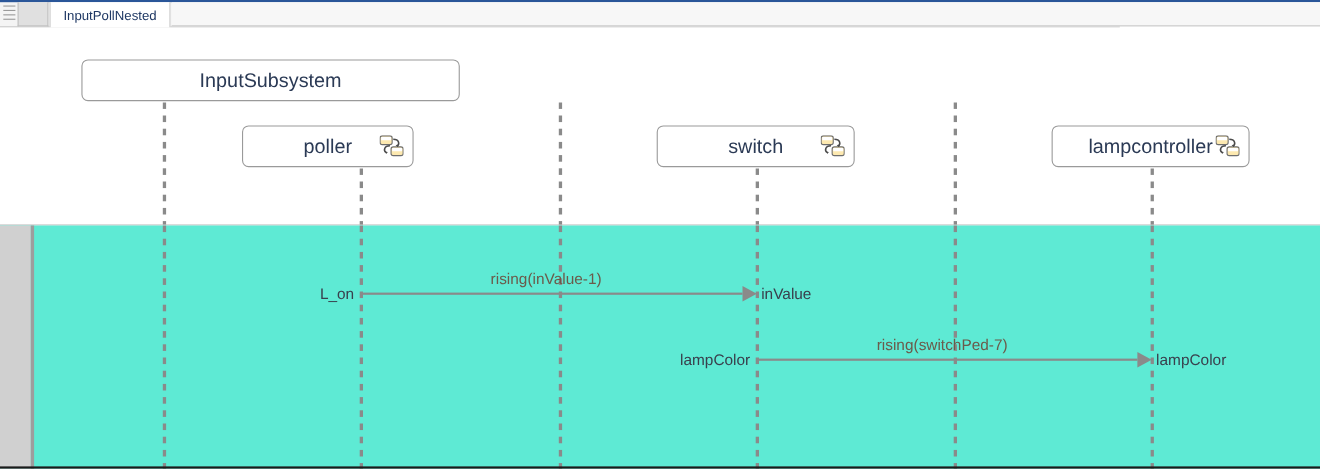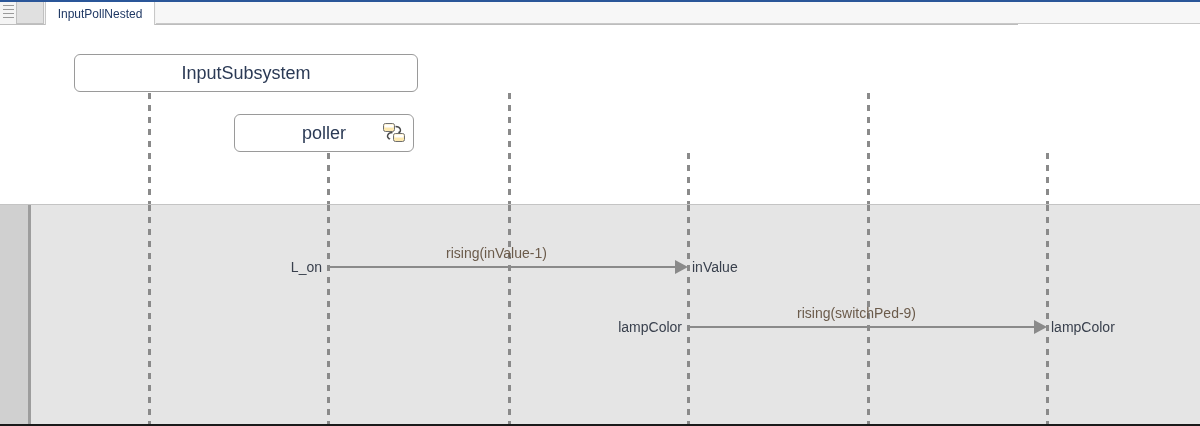--- a/index.html
+++ b/index.html
@@ -87,21 +87,21 @@
     left: 0; top: 204px;
     width: 1200px; height: 1px;
     background: #c4c4c4;
   }
 
   
   #canvas {
     position: absolute;
     left: 0; top: 205px;
     width: 1200px; height: 221px;
-    background: #e5e5e5;
+    background: #5eead4;
   }
   #gutter {
     position: absolute;
     left: 0; top: 0;
     width: 28px; height: 221px;
     background: #d0d0d0;
   }
   #gutter-edge {
     position: absolute;
     left: 28px; top: 0;
@@ -193,37 +193,67 @@
   </div>
   <div class="tab-rest"></div>
 </div>
 
 <div id="headerpanel">
 
   <div class="block sub" style="left:74px; top:29px; width:344px;">
     <span>InputSubsystem</span>
   </div>
 
-  <div class="block chart" style="left:234px; top:89px; width:180px;">
+  <div class="block chart" style="left:220px; top:89px; width:156px;">
     <span>poller</span>
     <span class="chart-icon">
       <svg viewBox="0 0 22 20" width="22" height="20">
         <rect x="0.5" y="0.5" width="11" height="8" rx="2" fill="#fde9b0" stroke="#6e6e6e" stroke-width="1"></rect>
         <rect x="1.5" y="1.5" width="9" height="3" fill="#ffffff"></rect>
         <rect x="10.5" y="10.5" width="11" height="8" rx="2" fill="#fde9b0" stroke="#6e6e6e" stroke-width="1"></rect>
         <rect x="11.5" y="11.5" width="9" height="3" fill="#ffffff"></rect>
         <path d="M12.5 3.5 C18 3.5 18.5 8 16 10" fill="none" stroke="#4a4a4a" stroke-width="1.4"></path>
         <path d="M16.8 10.6 L14.6 9.0 L17.2 8.2 Z" fill="#4a4a4a"></path>
         <path d="M9.5 9.5 C4 9.5 3.5 14 6 15.6" fill="none" stroke="#4a4a4a" stroke-width="1.4"></path>
         <path d="M5.2 15.0 L7.6 15.2 L6.0 17.0 Z" fill="#4a4a4a"></path>
       </svg>
     </span>
   </div>
 
-
+  <div class="block chart" style="left:597px; top:89px; width:180px;">
+    <span>switch</span>
+    <span class="chart-icon">
+      <svg viewBox="0 0 22 20" width="22" height="20">
+        <rect x="0.5" y="0.5" width="11" height="8" rx="2" fill="#fde9b0" stroke="#6e6e6e" stroke-width="1"></rect>
+        <rect x="1.5" y="1.5" width="9" height="3" fill="#ffffff"></rect>
+        <rect x="10.5" y="10.5" width="11" height="8" rx="2" fill="#fde9b0" stroke="#6e6e6e" stroke-width="1"></rect>
+        <rect x="11.5" y="11.5" width="9" height="3" fill="#ffffff"></rect>
+        <path d="M12.5 3.5 C18 3.5 18.5 8 16 10" fill="none" stroke="#4a4a4a" stroke-width="1.4"></path>
+        <path d="M16.8 10.6 L14.6 9.0 L17.2 8.2 Z" fill="#4a4a4a"></path>
+        <path d="M9.5 9.5 C4 9.5 3.5 14 6 15.6" fill="none" stroke="#4a4a4a" stroke-width="1.4"></path>
+        <path d="M5.2 15.0 L7.6 15.2 L6.0 17.0 Z" fill="#4a4a4a"></path>
+      </svg>
+    </span>
+  </div>
+
+  <div class="block chart" style="left:956px; top:89px; width:180px;">
+    <span>lampcontroller</span>
+    <span class="chart-icon">
+      <svg viewBox="0 0 22 20" width="22" height="20">
+        <rect x="0.5" y="0.5" width="11" height="8" rx="2" fill="#fde9b0" stroke="#6e6e6e" stroke-width="1"></rect>
+        <rect x="1.5" y="1.5" width="9" height="3" fill="#ffffff"></rect>
+        <rect x="10.5" y="10.5" width="11" height="8" rx="2" fill="#fde9b0" stroke="#6e6e6e" stroke-width="1"></rect>
+        <rect x="11.5" y="11.5" width="9" height="3" fill="#ffffff"></rect>
+        <path d="M12.5 3.5 C18 3.5 18.5 8 16 10" fill="none" stroke="#4a4a4a" stroke-width="1.4"></path>
+        <path d="M16.8 10.6 L14.6 9.0 L17.2 8.2 Z" fill="#4a4a4a"></path>
+        <path d="M9.5 9.5 C4 9.5 3.5 14 6 15.6" fill="none" stroke="#4a4a4a" stroke-width="1.4"></path>
+        <path d="M5.2 15.0 L7.6 15.2 L6.0 17.0 Z" fill="#4a4a4a"></path>
+      </svg>
+    </span>
+  </div>
 
   <div class="lifeline" style="left:148px; top:68px; height:112px;"></div>
   <div class="lifeline" style="left:327px; top:128px; height:52px;"></div>
   <div class="lifeline" style="left:508px; top:68px; height:112px;"></div>
   <div class="lifeline" style="left:687px; top:128px; height:52px;"></div>
   <div class="lifeline" style="left:867px; top:68px; height:112px;"></div>
   <div class="lifeline" style="left:1046px; top:128px; height:52px;"></div>
 </div>
 
 <div id="headsep"></div>
@@ -238,20 +268,20 @@
   <div class="lifeline" style="left:687px; top:0px; height:221px;"></div>
   <div class="lifeline" style="left:867px; top:0px; height:221px;"></div>
   <div class="lifeline" style="left:1046px; top:0px; height:221px;"></div>
 
   <div class="msg-label" style="left:446px; top:40px;">rising(inValue-1)</div>
   <div class="msg-line" style="left:328px; top:61px; width:347px;"></div>
   <div class="msg-head" style="left:675px; top:55px;"></div>
   <div class="port-label right-anchored" style="left:258px; top:54px; width:64px;">L_on</div>
   <div class="port-label" style="left:692px; top:54px;text-align:center;">inValue</div>
 
-  <div class="msg-label" style="left:797px; top:100px;">rising(switchPed-9)</div>
+  <div class="msg-label" style="left:797px; top:100px;">rising(switchPed-7)</div>
   <div class="msg-line" style="left:688px; top:121px; width:346px;"></div>
   <div class="msg-head" style="left:1034px; top:115px;"></div>
   <div class="port-label right-anchored" style="left:578px; top:114px; width:104px;">lampColor</div>
   <div class="port-label" style="left:1051px; top:114px;">lampColor</div>
 </div>
 
 <div id="bottomline"></div>
 
 </body></html>

